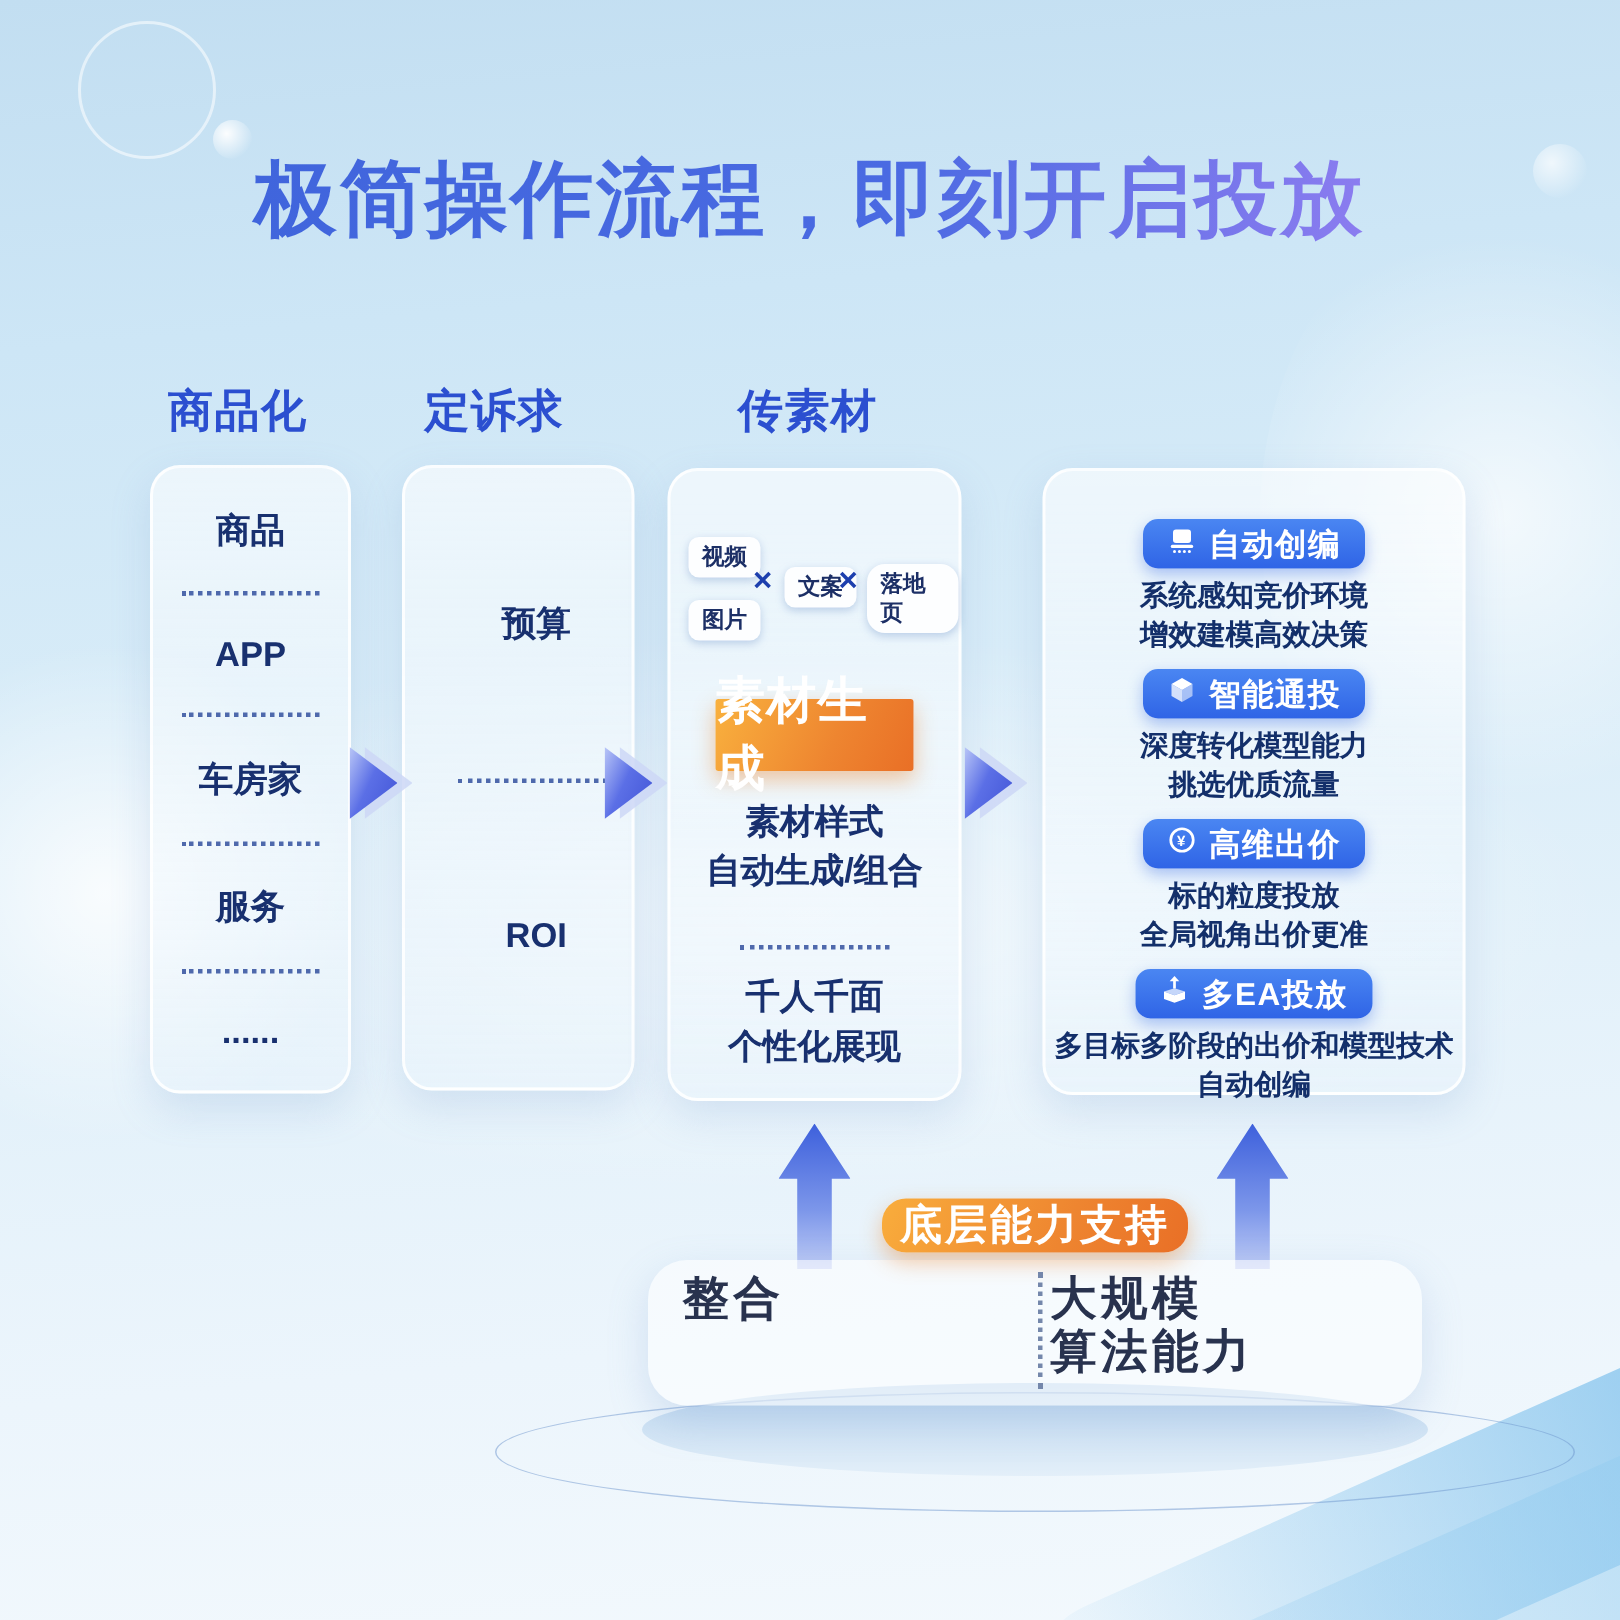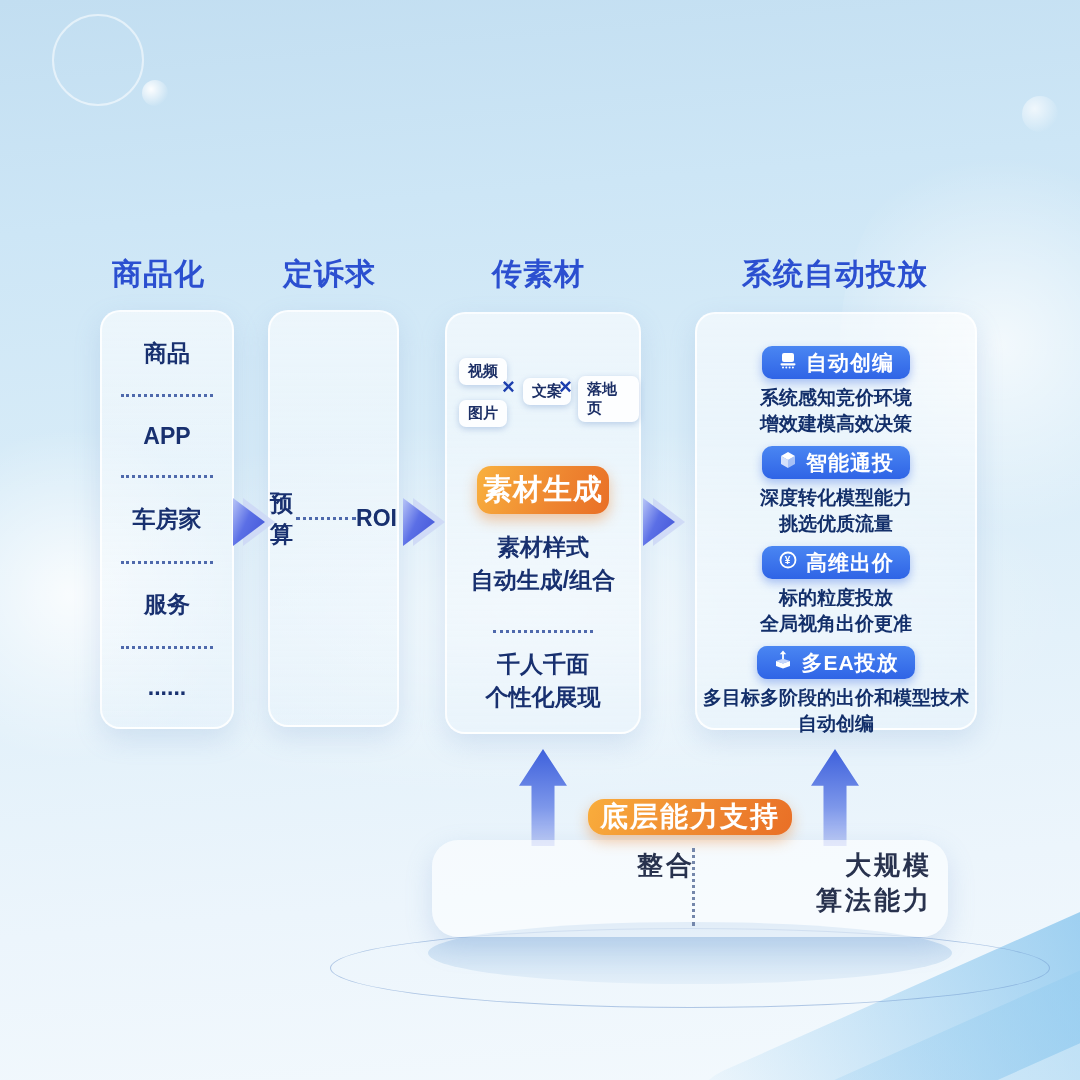--- a/index.html
+++ b/index.html
@@ -33,43 +33,43 @@
   
   .col-header{position:absolute;top:254px;font-size:30px;font-weight:800;color:#2b4fd0;letter-spacing:1px;}
   .ch1{left:112px}.ch2{left:283px}.ch3{left:492px}.ch4{left:742px}
   
   .card{position:absolute;border-radius:20px;
     background:linear-gradient(180deg,rgba(255,255,255,.6),rgba(235,245,253,.35));
     border:2px solid rgba(255,255,255,.85);
     box-shadow:0 10px 26px rgba(125,160,210,.22);}
   .card1{left:100px;top:310px;width:130px;height:415px;display:flex;flex-direction:column;
     align-items:center;justify-content:space-evenly;}
-  .card2{left:268px;top:310px;width:127px;height:413px;display:flex;flex-direction:row;
-    align-items:center;justify-content:space-evenly;}
+  .card2{left:268px;top:310px;width:127px;height:413px;display:flex;flex-direction:column;
+    align-items:center;justify-content:space-evenly;padding-left:24px;}
   .card3{left:445px;top:312px;width:192px;height:418px;}
   .card4{left:695px;top:312px;width:282px;height:418px;display:flex;flex-direction:column;
     align-items:center;padding-top:32px;box-sizing:border-box;}
   .card-item{font-size:23px;font-weight:700;color:#18306f;}
   .dash{width:92px;border-top:3px dotted #33519f;opacity:.85;}
   .card2 .dash{width:106px;}
   
   .pill{position:absolute;background:#fdfeff;border-radius:7px;padding:4px 9px;
     font-size:15px;font-weight:700;color:#1c2f66;box-shadow:0 2px 6px rgba(110,145,200,.4);}
   .p-video{left:12px;top:44px;}
   .p-image{left:12px;top:86px;}
   .p-copy{left:76px;top:64px;}
-  .p-landing{left:131px;top:62px;}
+  .p-landing{left:131px;top:62px;border-radius:12px;}
   .xmark{position:absolute;font-size:22px;font-weight:800;color:#1d3fae;}
   .x1{left:55px;top:60px;}
   .x2{left:112px;top:60px;}
-  .gen-btn{position:absolute;left:30px;top:152px;width:132px;height:48px;border-radius:14px;
+  .gen-btn{position:absolute;left:30px;top:152px;width:132px;height:48px;border-radius:2px;
     background:linear-gradient(115deg,#f9b13e,#ee8530 60%,#e96f26);
     box-shadow:0 6px 14px rgba(235,135,50,.45);
     display:flex;align-items:center;justify-content:center;
-    font-size:29px;font-weight:800;color:#fff;letter-spacing:1px;}
+    font-size:33px;font-weight:800;color:#fff;letter-spacing:1px;}
   .c3-line{position:absolute;left:0;width:100%;text-align:center;
     font-size:23px;font-weight:700;color:#18306f;}
   .c3-l1{top:218px}.c3-l2{top:251px}.c3-l3{top:335px}.c3-l4{top:368px}
   .c3-dash{position:absolute;left:46px;top:316px;width:100px;border-top:3px dotted #33519f;opacity:.85;}
   
   .feature{display:flex;flex-direction:column;align-items:center;margin-bottom:9px;}
   .badge{display:flex;align-items:center;gap:8px;height:33px;padding:0 16px;border-radius:10px;
     background:linear-gradient(180deg,#4a86f2,#2f64e6);
     box-shadow:0 4px 10px rgba(60,110,230,.4);
     font-size:21px;font-weight:800;color:#fff;letter-spacing:1px;margin-bottom:6px;}
@@ -86,21 +86,21 @@
     background:linear-gradient(180deg,#3d60dc 0%,#7d97ea 60%,#c0cdf5 100%);}
   .ua-left{left:519px;top:749px;}
   .ua-right{left:811px;top:749px;}
   .support-pill{position:absolute;left:588px;top:799px;width:204px;height:36px;border-radius:16px;
     background:linear-gradient(115deg,#f9ad3c,#ee8530 60%,#e96f26);
     box-shadow:0 6px 14px rgba(235,135,50,.45);z-index:3;
     display:flex;align-items:center;justify-content:center;
     font-size:28px;font-weight:800;color:#fff;letter-spacing:2px;}
   .bottom-panel{position:absolute;left:432px;top:840px;width:516px;height:97px;border-radius:26px;
     background:rgba(255,255,255,.55);box-shadow:0 10px 26px rgba(125,160,210,.25);z-index:2;}
-  .b-text{position:absolute;z-index:3;text-align:right;font-size:26px;font-weight:800;
+  .b-text{position:absolute;z-index:3;text-align:left;font-size:31px;font-weight:800;
     color:#28324e;line-height:35px;letter-spacing:3px;}
   .b-left{left:455px;top:848px;width:240px;}
   .b-right{left:700px;top:848px;width:232px;}
   .b-divider{position:absolute;left:692px;top:848px;height:78px;border-left:3px dotted #7487ab;z-index:3;}
   .platform-fill{position:absolute;left:428px;top:922px;width:524px;height:62px;border-radius:50%;
     background:linear-gradient(180deg,#bdd7ef,#e3eff9);z-index:1;}
   .platform-ring{position:absolute;left:330px;top:928px;width:718px;height:78px;border-radius:50%;
     border:1.5px solid rgba(110,150,205,.5);z-index:1;}
 </style>
 </head>
@@ -110,25 +110,25 @@
 
   <div class="glow-center"></div>
   <div class="glow-left"></div>
   <div class="glow-right"></div>
   <div class="bubble-large"></div>
   <div class="bubble-small"></div>
   <div class="bubble-right"></div>
   <div class="streak-a"></div>
   <div class="streak-b"></div>
 
+  <div class="title">极简操作流程，即刻开启投放</div>
 
   <div class="col-header ch1">商品化</div>
   <div class="col-header ch2">定诉求</div>
   <div class="col-header ch3">传素材</div>
-  <div class="col-header ch4">系统自动投放</div>
 
   <div class="card card1">
     <span class="card-item">商品</span>
     <div class="dash"></div>
     <span class="card-item">APP</span>
     <div class="dash"></div>
     <span class="card-item">车房家</span>
     <div class="dash"></div>
     <span class="card-item">服务</span>
     <div class="dash"></div>

